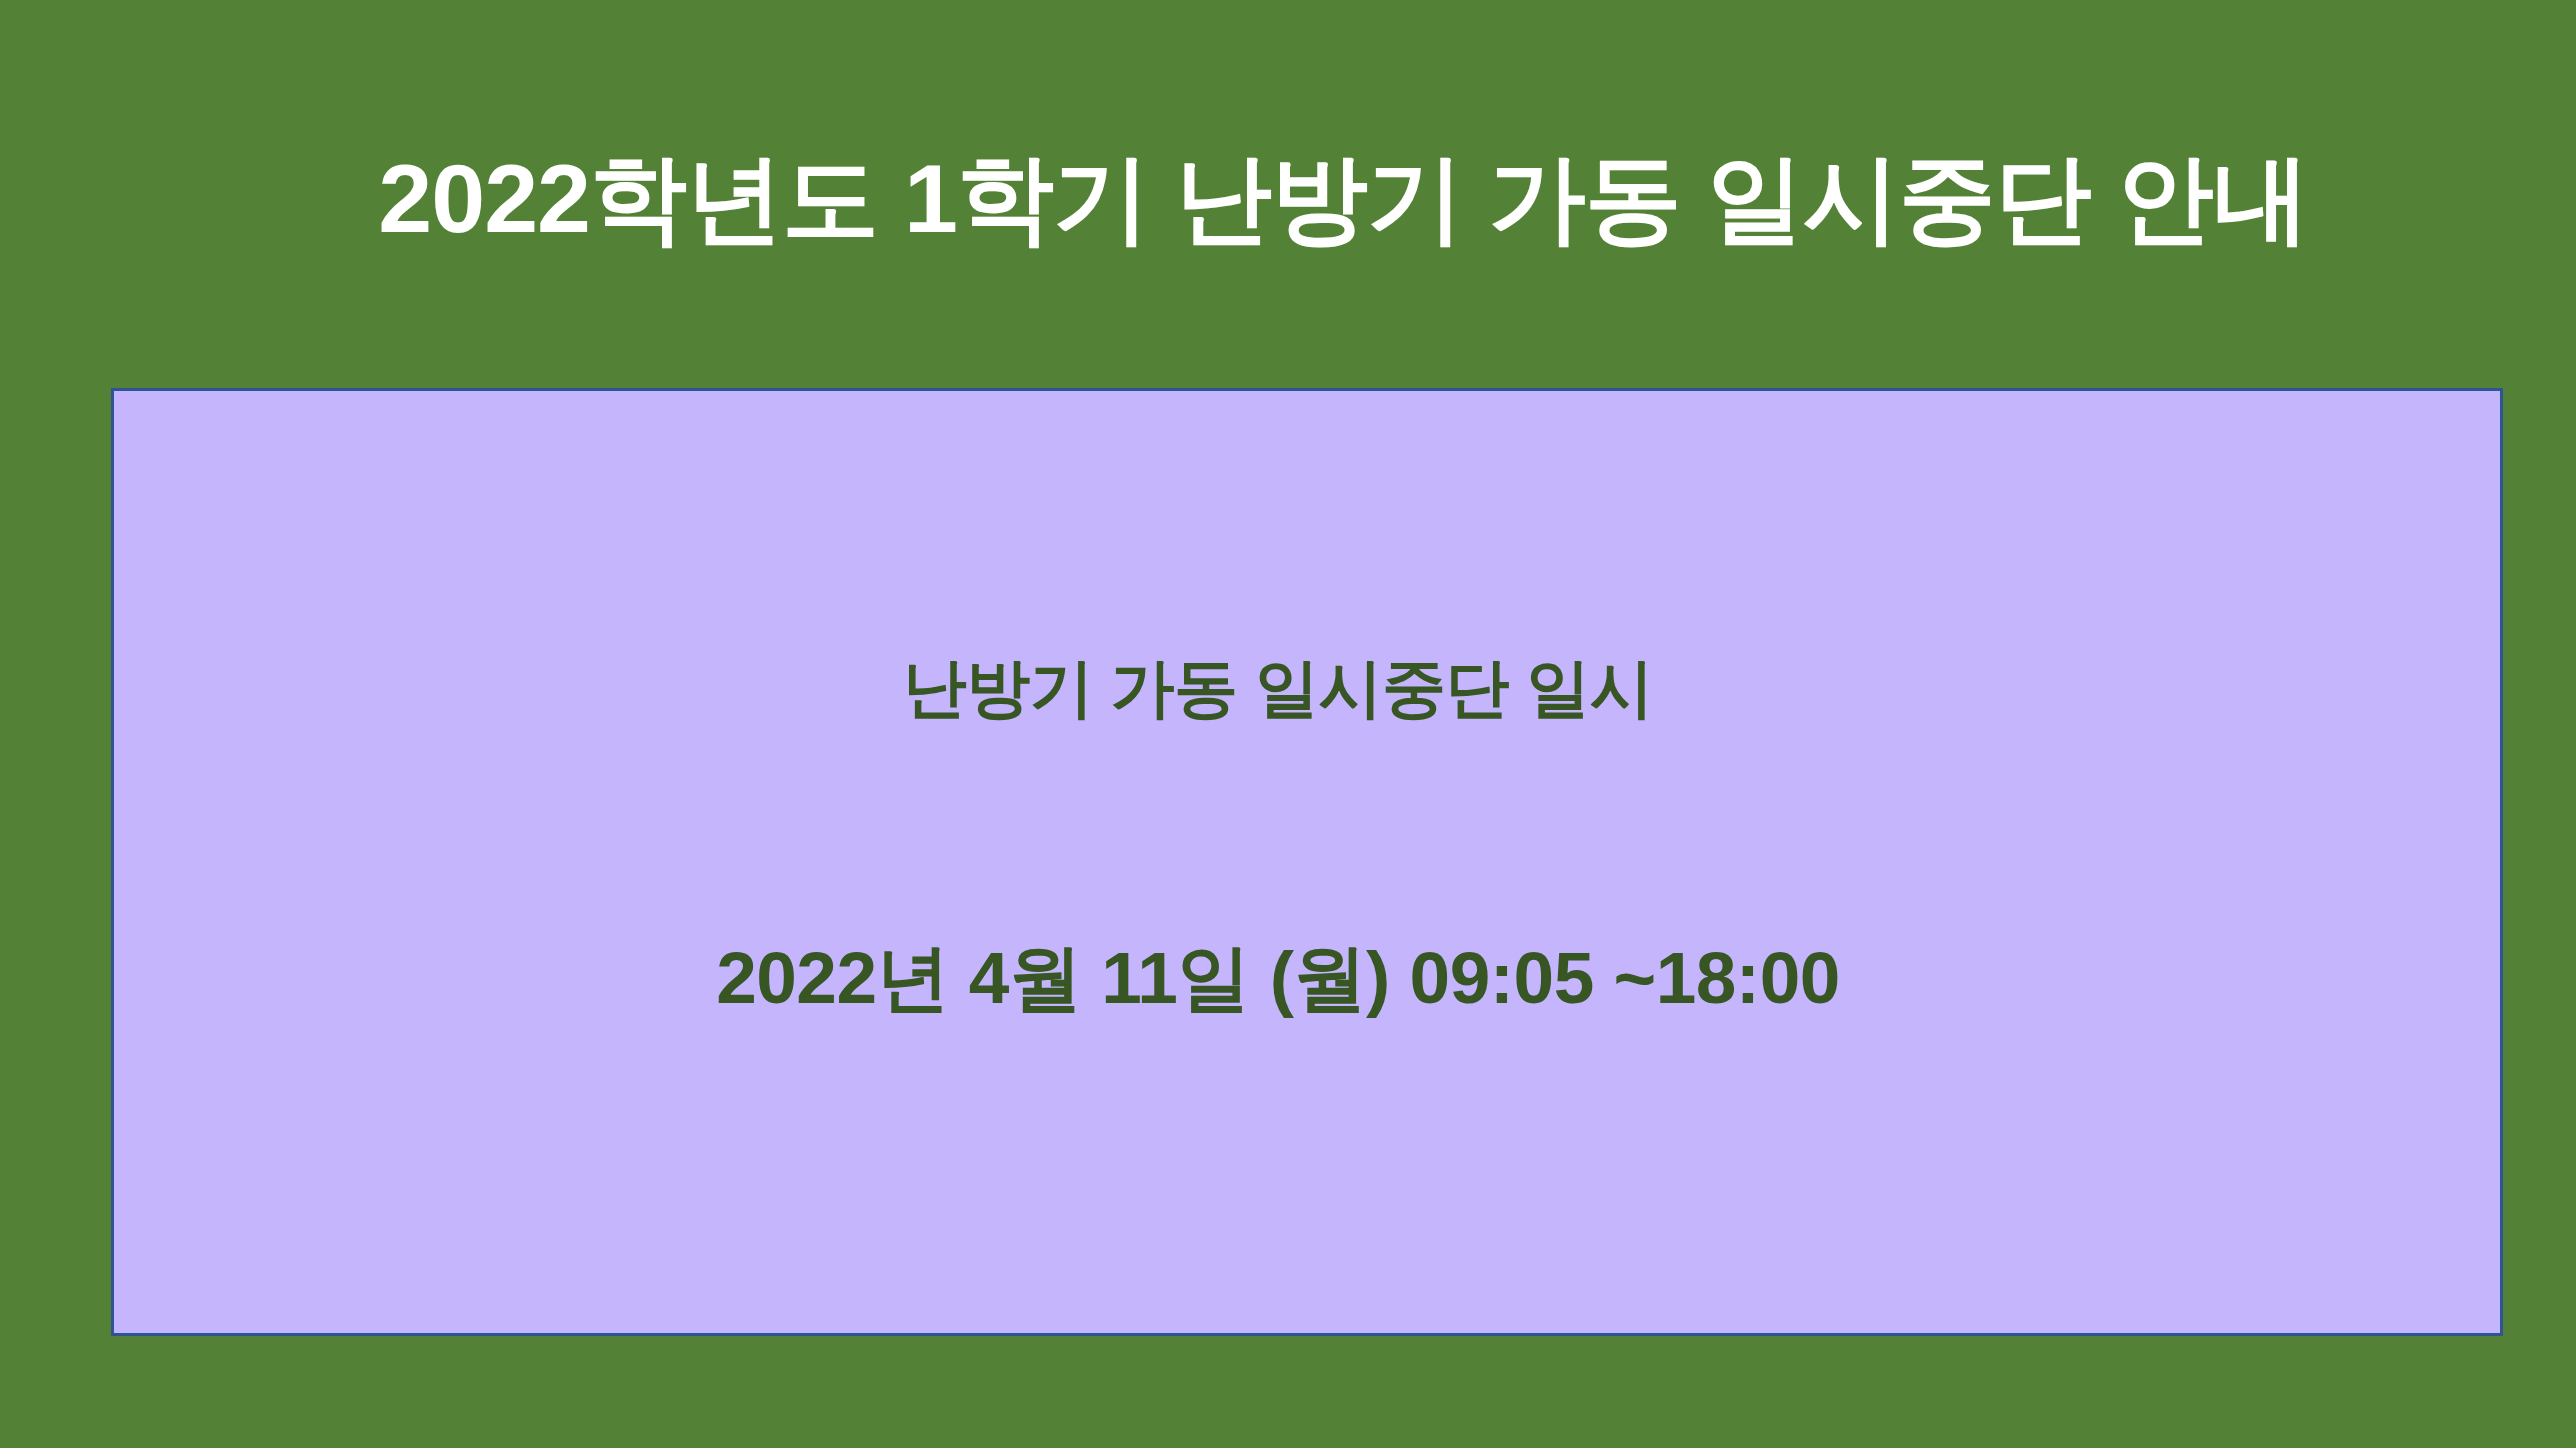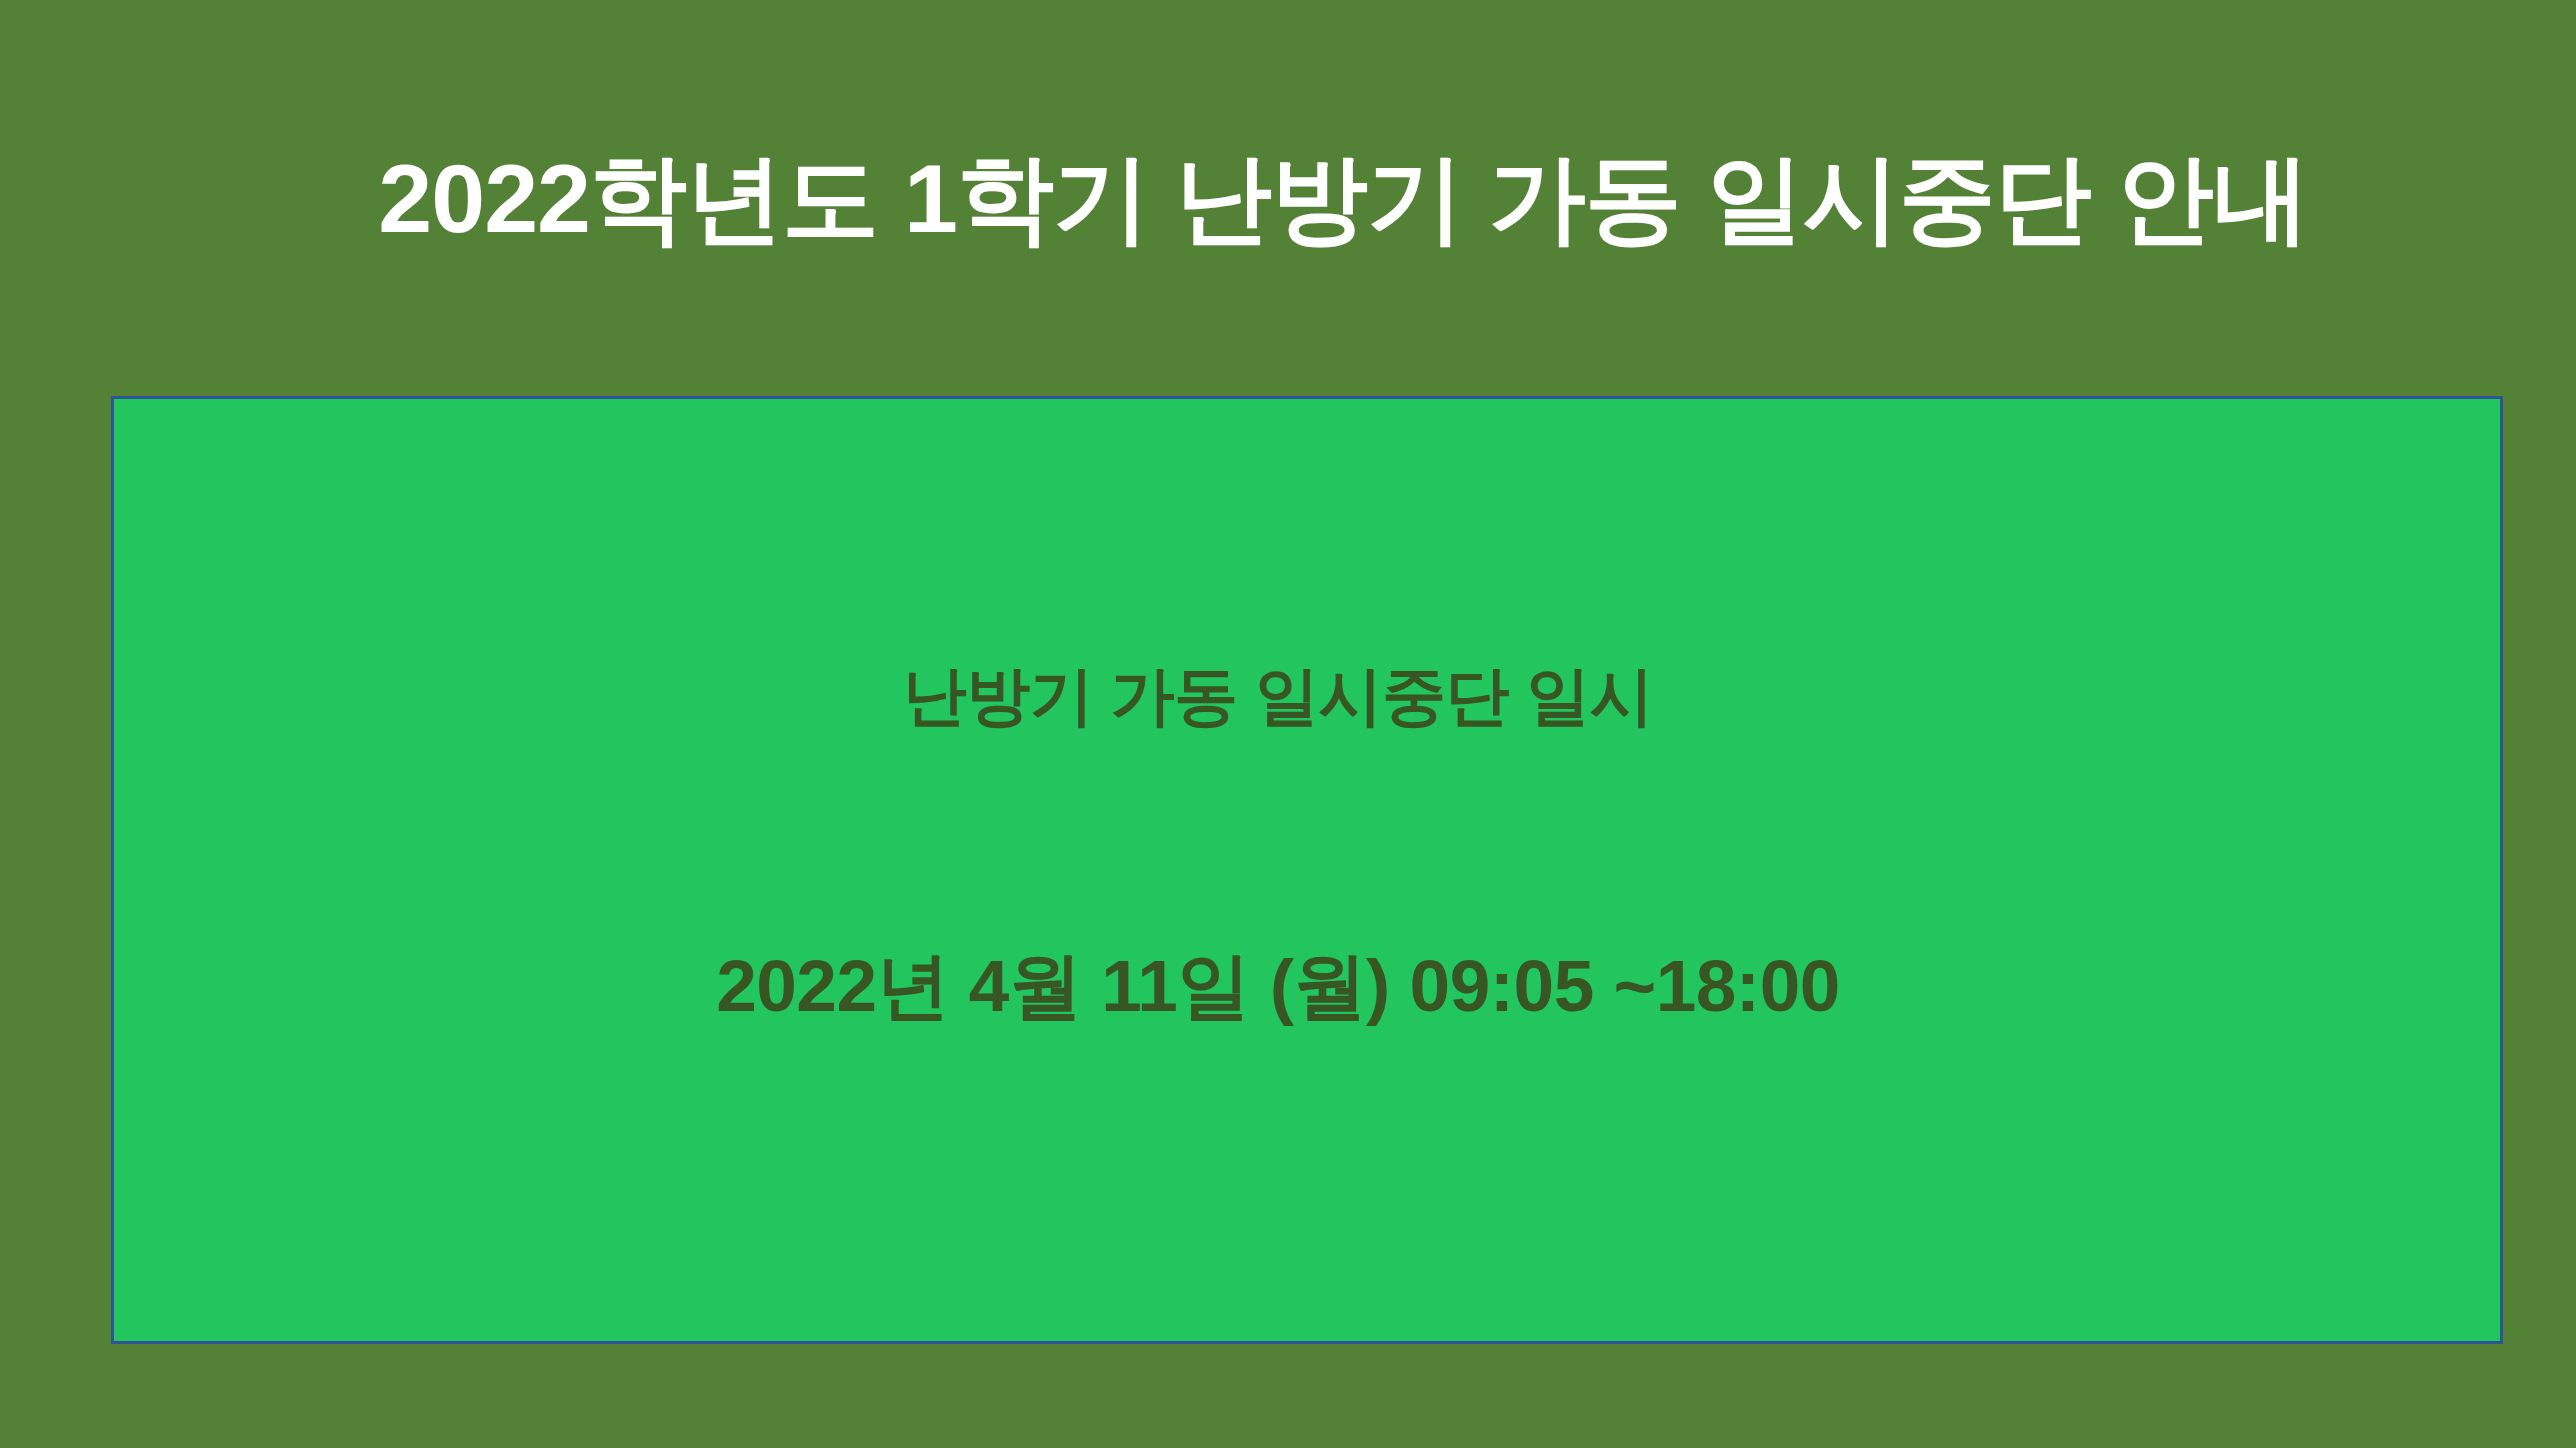--- a/index.html
+++ b/index.html
@@ -47,24 +47,24 @@
     white-space: nowrap;
     margin: 0;
     padding: 0;
     text-align: center;
   }
 
   
   .content-panel {
     position: absolute;
     left: 99px;
-    top: 396px;
+    top: 388px;
     width: 2392px;
     height: 948px;
-    background: #22c55e;
+    background: #c4b5fd;
     border: 3.9px solid #2F5496;
     box-sizing: border-box;
     overflow: hidden;
   }
 
   .panel-inner {
     position: relative;
     width: 100%;
     height: 100%;
   }

